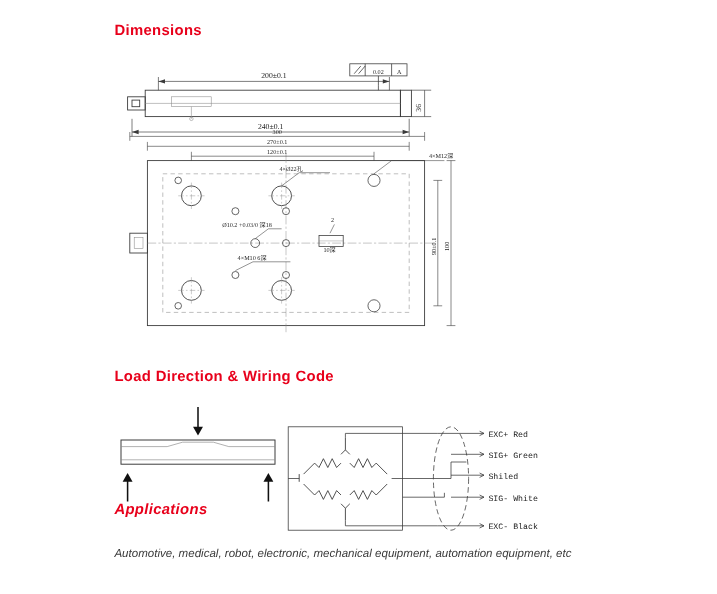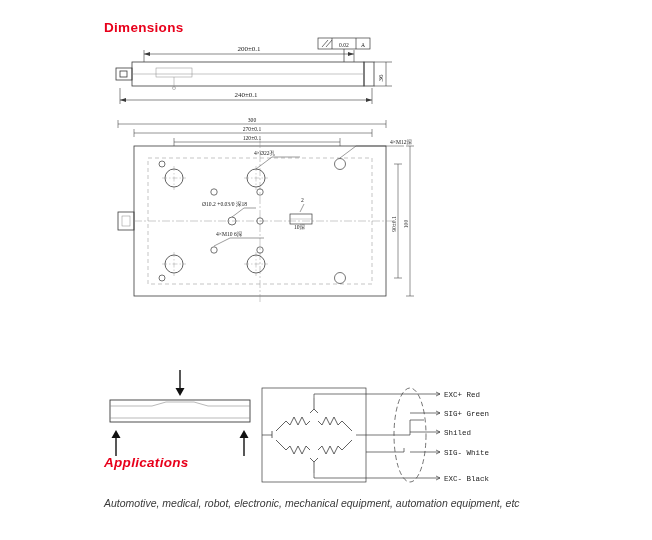--- a/index.html
+++ b/index.html
@@ -40,21 +40,21 @@
     font-size: 10.5px;
     color: #3a3a3a;
     white-space: nowrap;
     font-style: italic;
   }
 
   
   .drawing {
     position: absolute;
   }
-  #dim-top { left: 104px; top: 32px; width: 440px; height: 80px; }
+  #dim-top { left: 104px; top: 52px; width: 440px; height: 80px; }
   #dim-plan { left: 104px; top: 116px; width: 440px; height: 205px; }
   #load-dir { left: 96px; top: 360px; width: 190px; height: 105px; }
   #wiring { left: 258px; top: 380px; width: 250px; height: 110px; }
 
   svg { display: block; }
   svg text {
     font-family: "Liberation Serif", serif;
     fill: #222;
   }
   .lbl { font-size: 7px; }
@@ -223,20 +223,21 @@
         <line x1="290" y1="162" x2="298" y2="162"></line>
         <line x1="306" y1="30" x2="306" y2="180"></line>
         <line x1="302" y1="30" x2="310" y2="30"></line>
         <line x1="302" y1="180" x2="310" y2="180"></line>
       </g>
       <text class="lbl-sm" x="292" y="108" text-anchor="middle" transform="rotate(-90 292 108)">90±0.1</text>
       <text class="lbl-sm" x="304" y="108" text-anchor="middle" transform="rotate(-90 304 108)">100</text>
     </svg>
   </div>
 
+  <div class="section-title" id="title-load">Load Direction &amp; Wiring Code</div>
 
   <div class="drawing" id="load-dir">
     <svg width="190" height="105" viewBox="0 0 190 105">
 
       <g stroke="#3a3a3a" fill="none" stroke-width="0.9">
         <rect x="14" y="40" width="140" height="22"></rect>
         <path d="M14 46 L56 46 L70 42 L98 42 L112 46 L154 46" stroke="#8a8a8a" stroke-width="0.6"></path>
         <line x1="14" y1="58" x2="154" y2="58" stroke="#8a8a8a" stroke-width="0.6"></line>
       </g>
 

